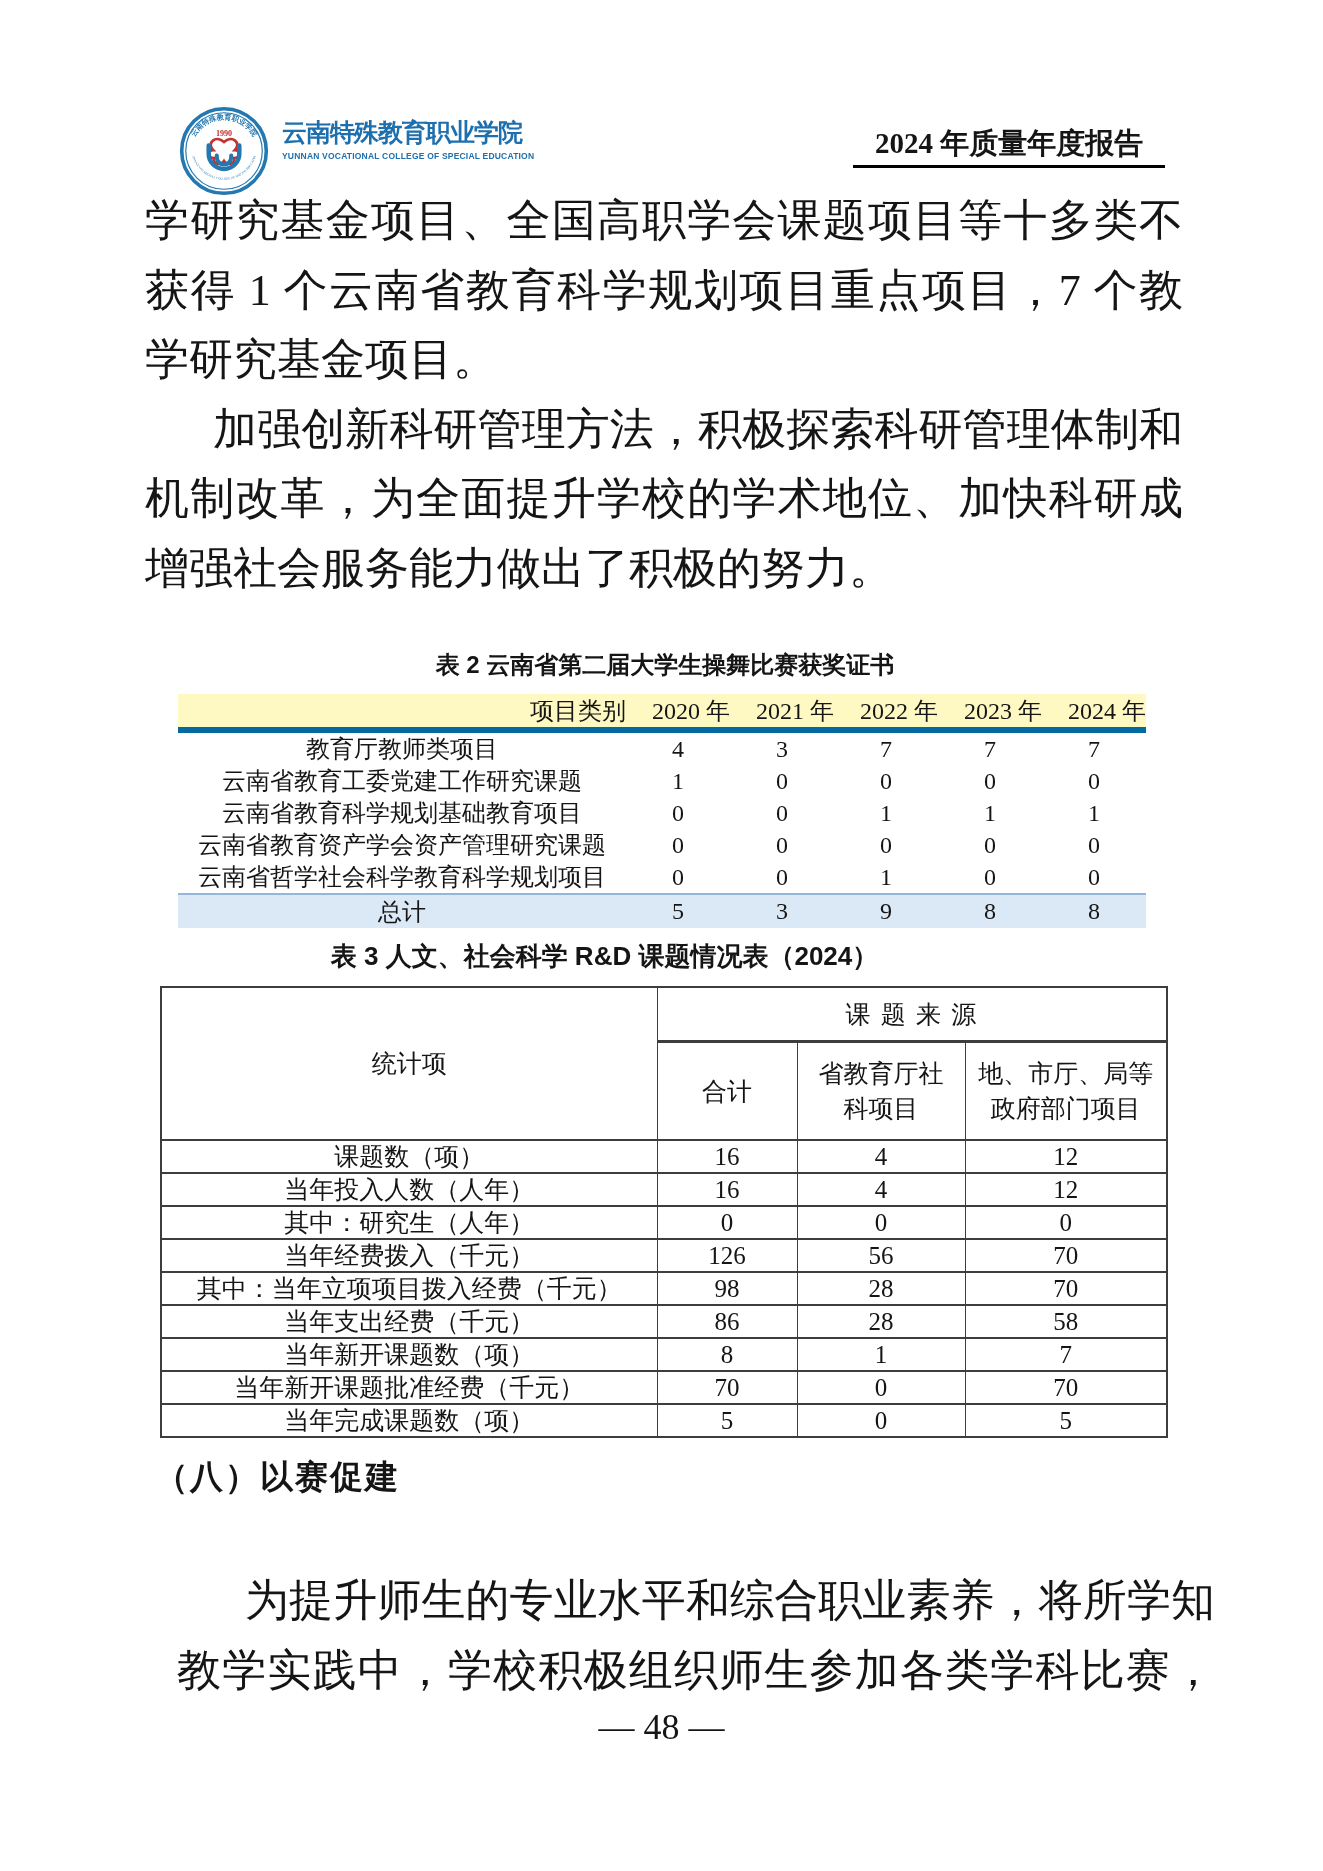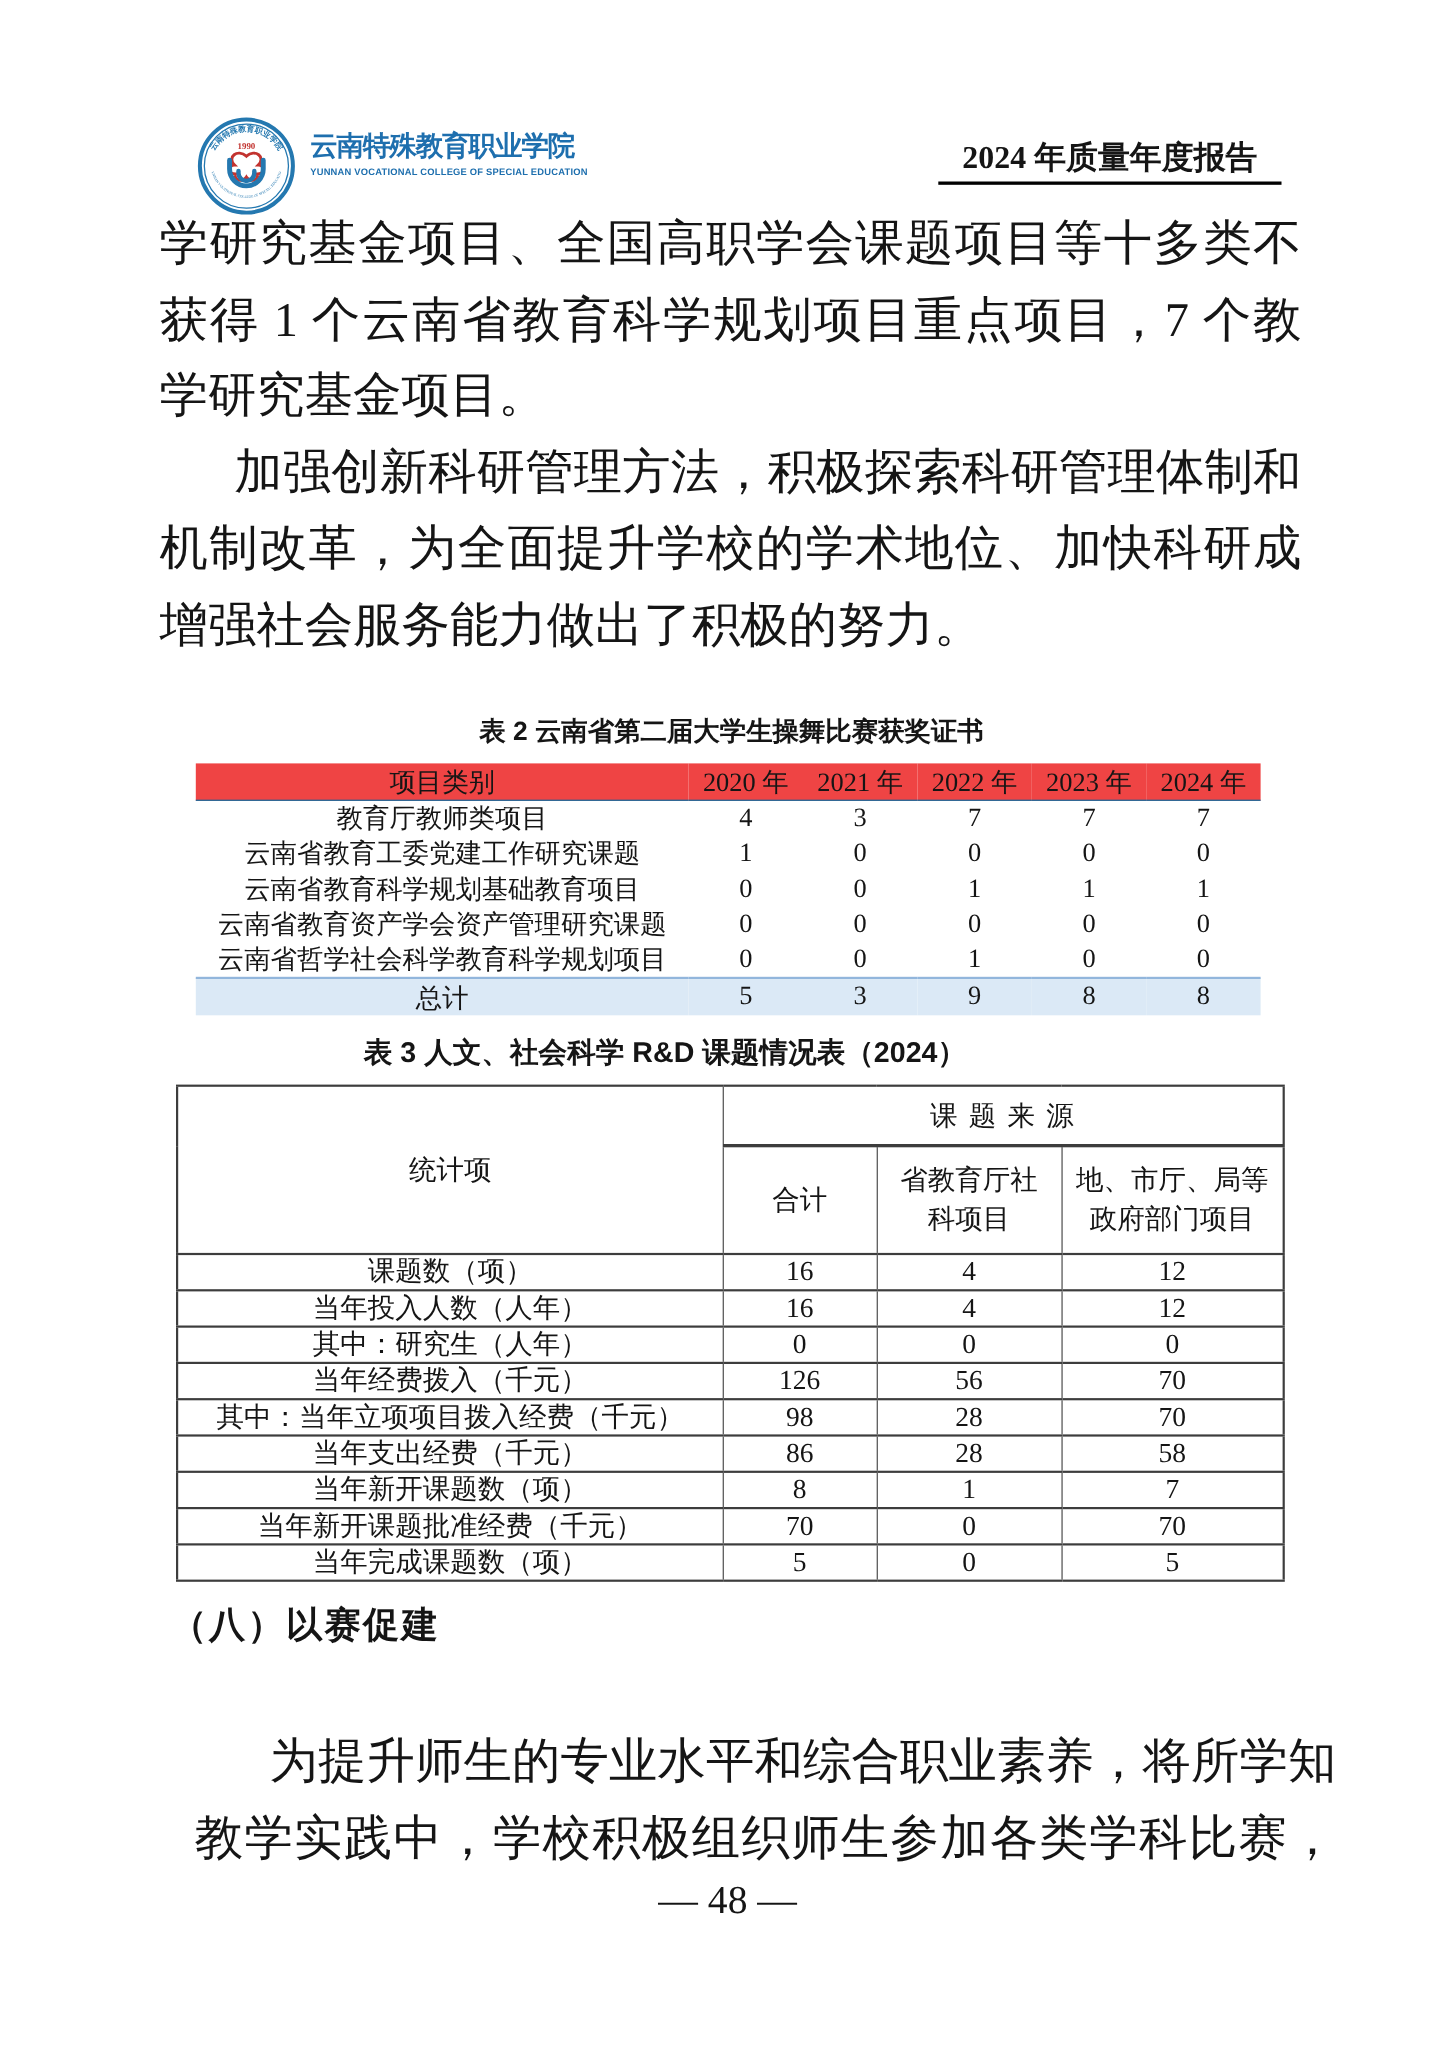--- a/index.html
+++ b/index.html
@@ -32,21 +32,21 @@
   
   .t2-title{
     position:absolute;left:147px;top:649px;width:1036px;text-align:center;
     font-family:"Liberation Sans","DejaVu Sans",sans-serif;font-weight:bold;font-size:24px;
   }
   table.t2{
     position:absolute;left:178px;top:694px;width:968px;
     border-collapse:collapse;table-layout:fixed;font-size:24px;
   }
   table.t2 th,table.t2 td{padding:0;text-align:center;vertical-align:middle;font-weight:normal;}
-  table.t2 thead th{height:33px;background:#ef4444;border-bottom:1px solid #0369a1;}
+  table.t2 thead th{height:33px;background:#fef9c3;border-bottom:6px solid #0369a1;text-align:right;}
   table.t2 tbody td{height:31px;}
   table.t2 tr.t2-total td{height:33px;background:#dbe9f6;border-top:2px solid #92b6dc;}
   
   .t3-title{
     position:absolute;left:147px;top:939px;width:915px;text-align:center;
     font-family:Liberation Sans, sans-serif;font-weight:bold;font-size:26px;
   }
   table.t3{
     position:absolute;left:160px;top:986px;width:1006px;
     border-collapse:collapse;table-layout:fixed;font-size:25px;

